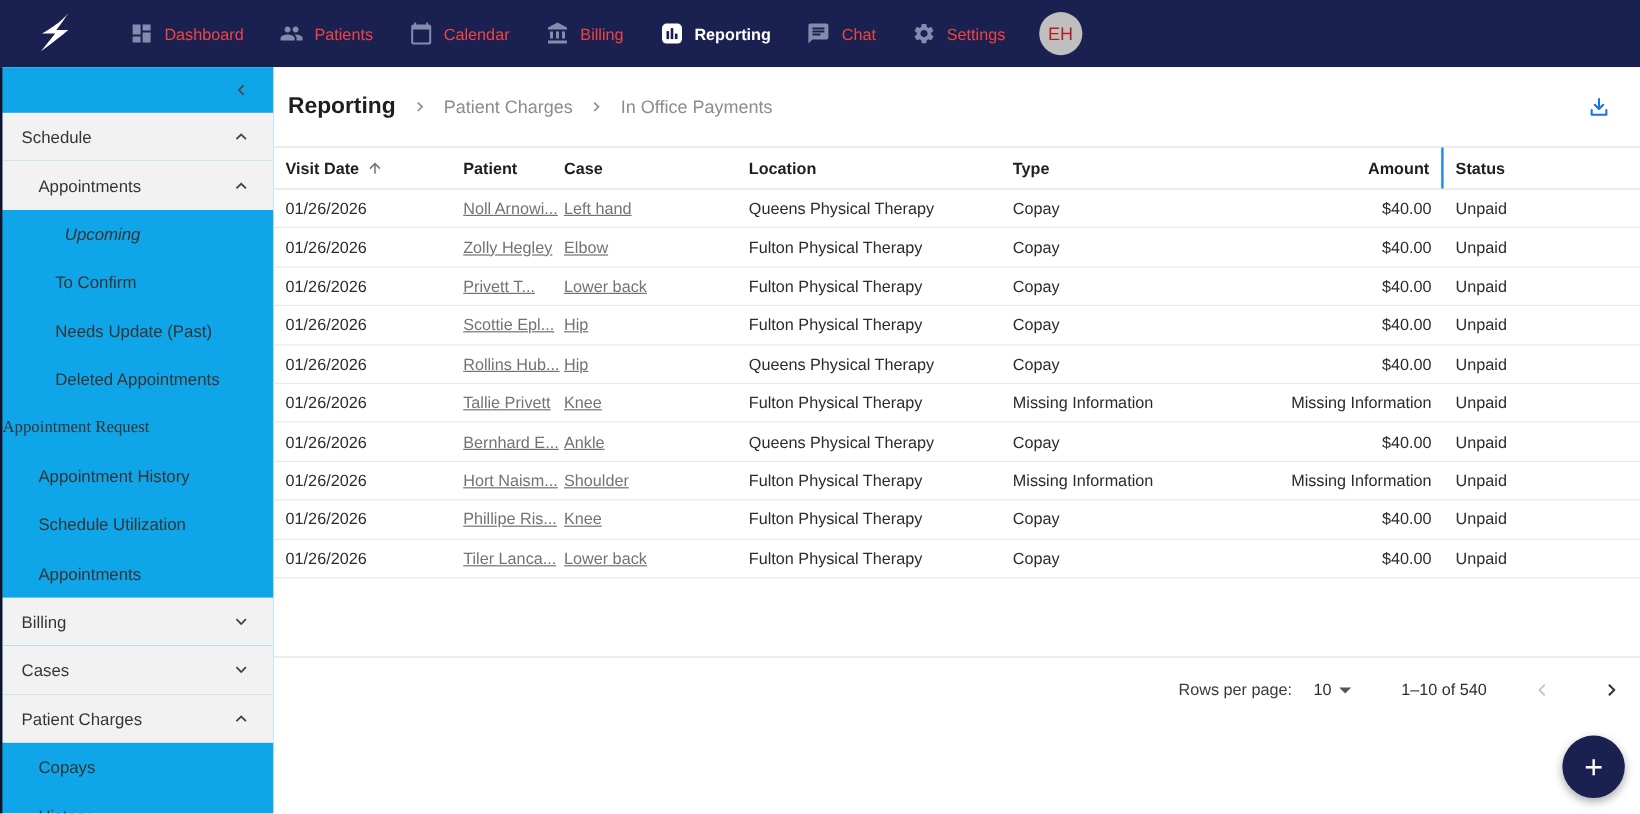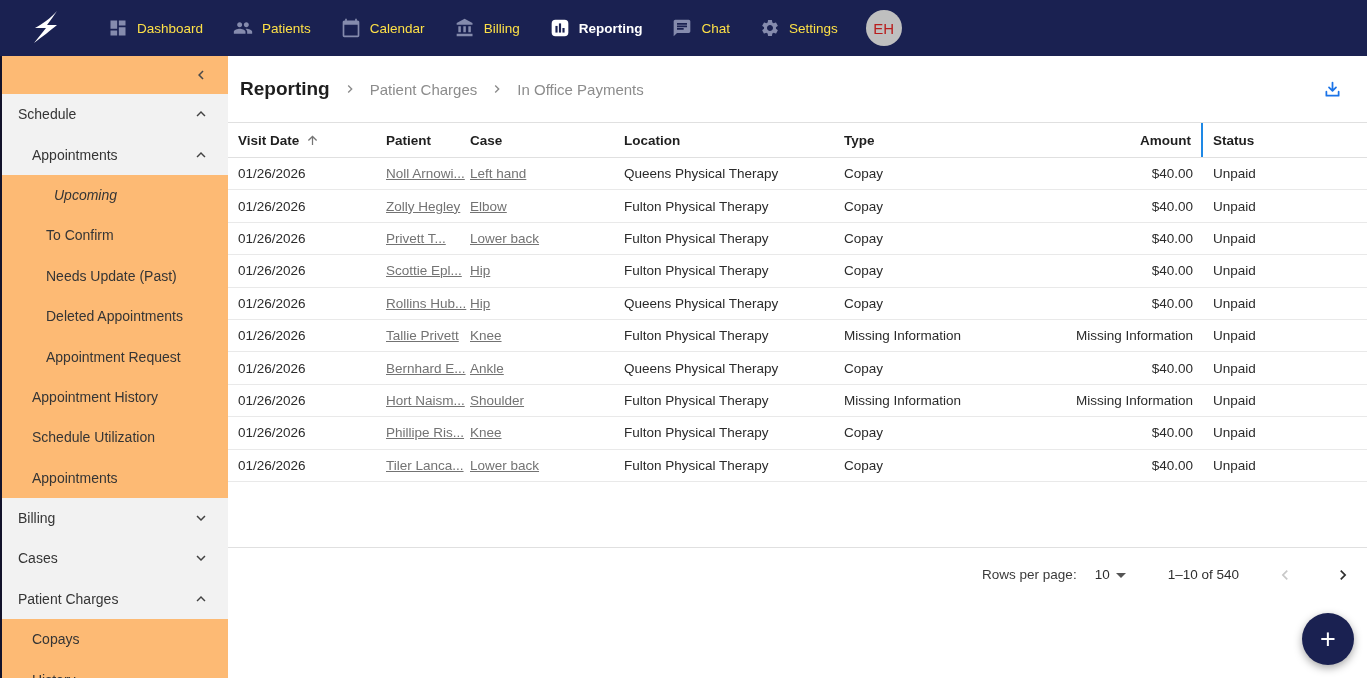--- a/index.html
+++ b/index.html
@@ -4,39 +4,39 @@
 <style>
   * { margin:0; padding:0; box-sizing:border-box; }
   html,body { width:1367px; height:678px; overflow:hidden; background:#fff;
               font-family:"Liberation Sans", sans-serif; }
 
   
   .navbar { height:56px; background:#1a2151; display:flex; align-items:center;
             padding:0 16px 0 30px; }
   .logo { width:40px; height:40px; display:flex; align-items:center; }
   .nav-items { display:flex; align-items:center; gap:30px; margin-left:38px; }
-  .nav-item { display:flex; align-items:center; gap:9px; color:#fde047;
+  .nav-item { display:flex; align-items:center; gap:9px; color:#ef4444;
               font-size:13.5px; cursor:pointer; white-space:nowrap; }
   .nav-item svg { width:20px; height:20px; fill:#858bad; flex:0 0 auto; }
   .nav-item.active { color:#ffffff; font-weight:bold; }
   .nav-search { margin-left:auto; width:180px; height:30px; background:#7c81a2;
                 border-radius:3px; display:flex; align-items:center; padding:0 9px; gap:8px; }
   .nav-search svg { width:18px; height:18px; fill:#1a2151; flex:0 0 auto; }
   .nav-search input { flex:1; min-width:0; background:transparent; border:none; outline:none;
                       font-size:13.5px; color:#20264d; font-family:"Liberation Sans",sans-serif; }
   .nav-search input::placeholder { color:#565c80; }
   .avatar { width:36px; height:36px; border-radius:50%; background:#bfbfbf; color:#b91c1c;
             display:flex; align-items:center; justify-content:center; font-size:15px;
             margin-left:28px; cursor:pointer; }
 
   
   .layout { display:flex; height:622px; }
 
   
-  .sidebar { width:228px; background:#fdba74; border-left:2px solid #12122a;
+  .sidebar { width:228px; background:#0ea5e9; border-left:2px solid #12122a;
              overflow:hidden; flex:0 0 auto; }
   .collapse-row { height:38px; display:flex; justify-content:flex-end; align-items:center;
                   padding-right:18px; }
   .collapse-row svg { width:18px; height:18px; fill:#4a4a4a; cursor:pointer; }
   .side-item { height:40.4px; display:flex; align-items:center; justify-content:space-between;
                padding-right:18px; font-size:14px; color:#353535; cursor:pointer; }
   .side-item.hdr { background:#f2f2f2; }
   .side-item .chev { width:18px; height:18px; fill:#424242; flex:0 0 auto; }
 
   
@@ -168,21 +168,21 @@
         </div>
         <div class="side-item" style="padding-left: 44px;">
           <span>To Confirm</span>
         </div>
         <div class="side-item" style="padding-left: 44px;">
           <span>Needs Update (Past)</span>
         </div>
         <div class="side-item" style="padding-left: 44px;">
           <span>Deleted Appointments</span>
         </div>
-        <div class="side-item" style="padding-left: 44px;">
+        <div class="side-item" style=" font-family: Liberation Serif, serif;">
           <span>Appointment Request</span>
         </div>
         <div class="side-item" style="padding-left: 30px;">
           <span>Appointment History</span>
         </div>
         <div class="side-item" style="padding-left: 30px;">
           <span>Schedule Utilization</span>
         </div>
         <div class="side-item" style="padding-left: 30px;">
           <span>Appointments</span>

